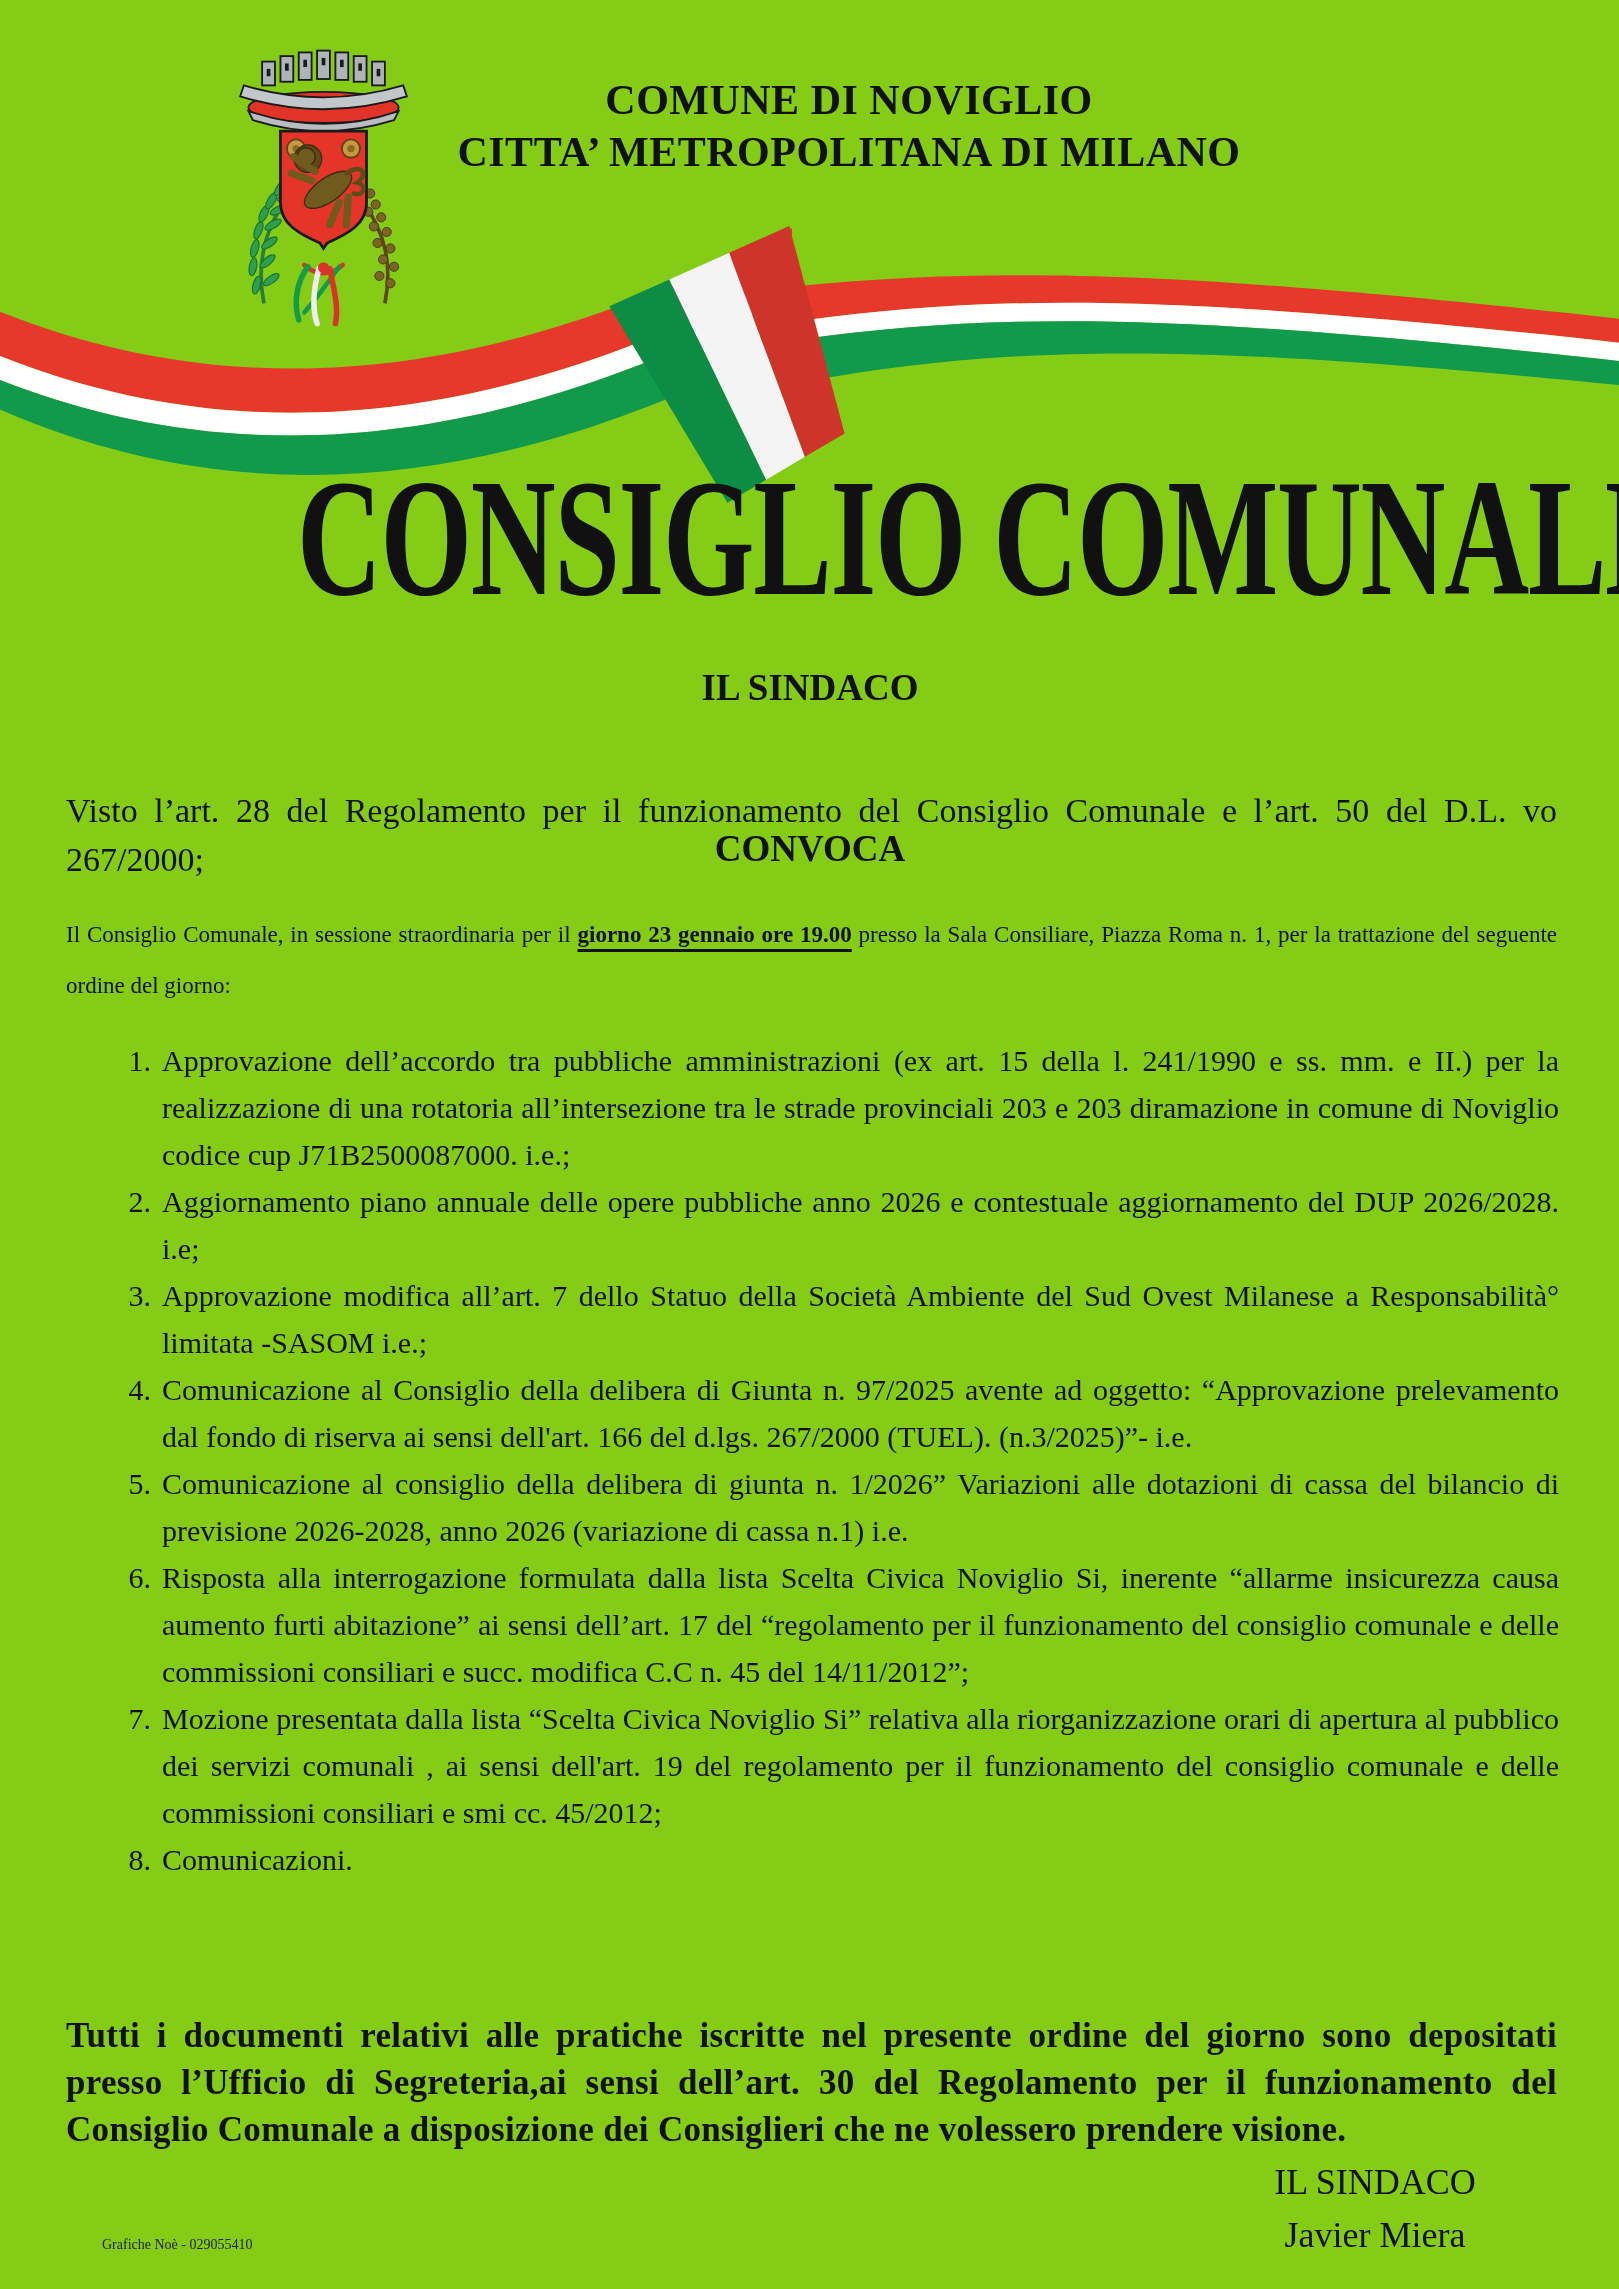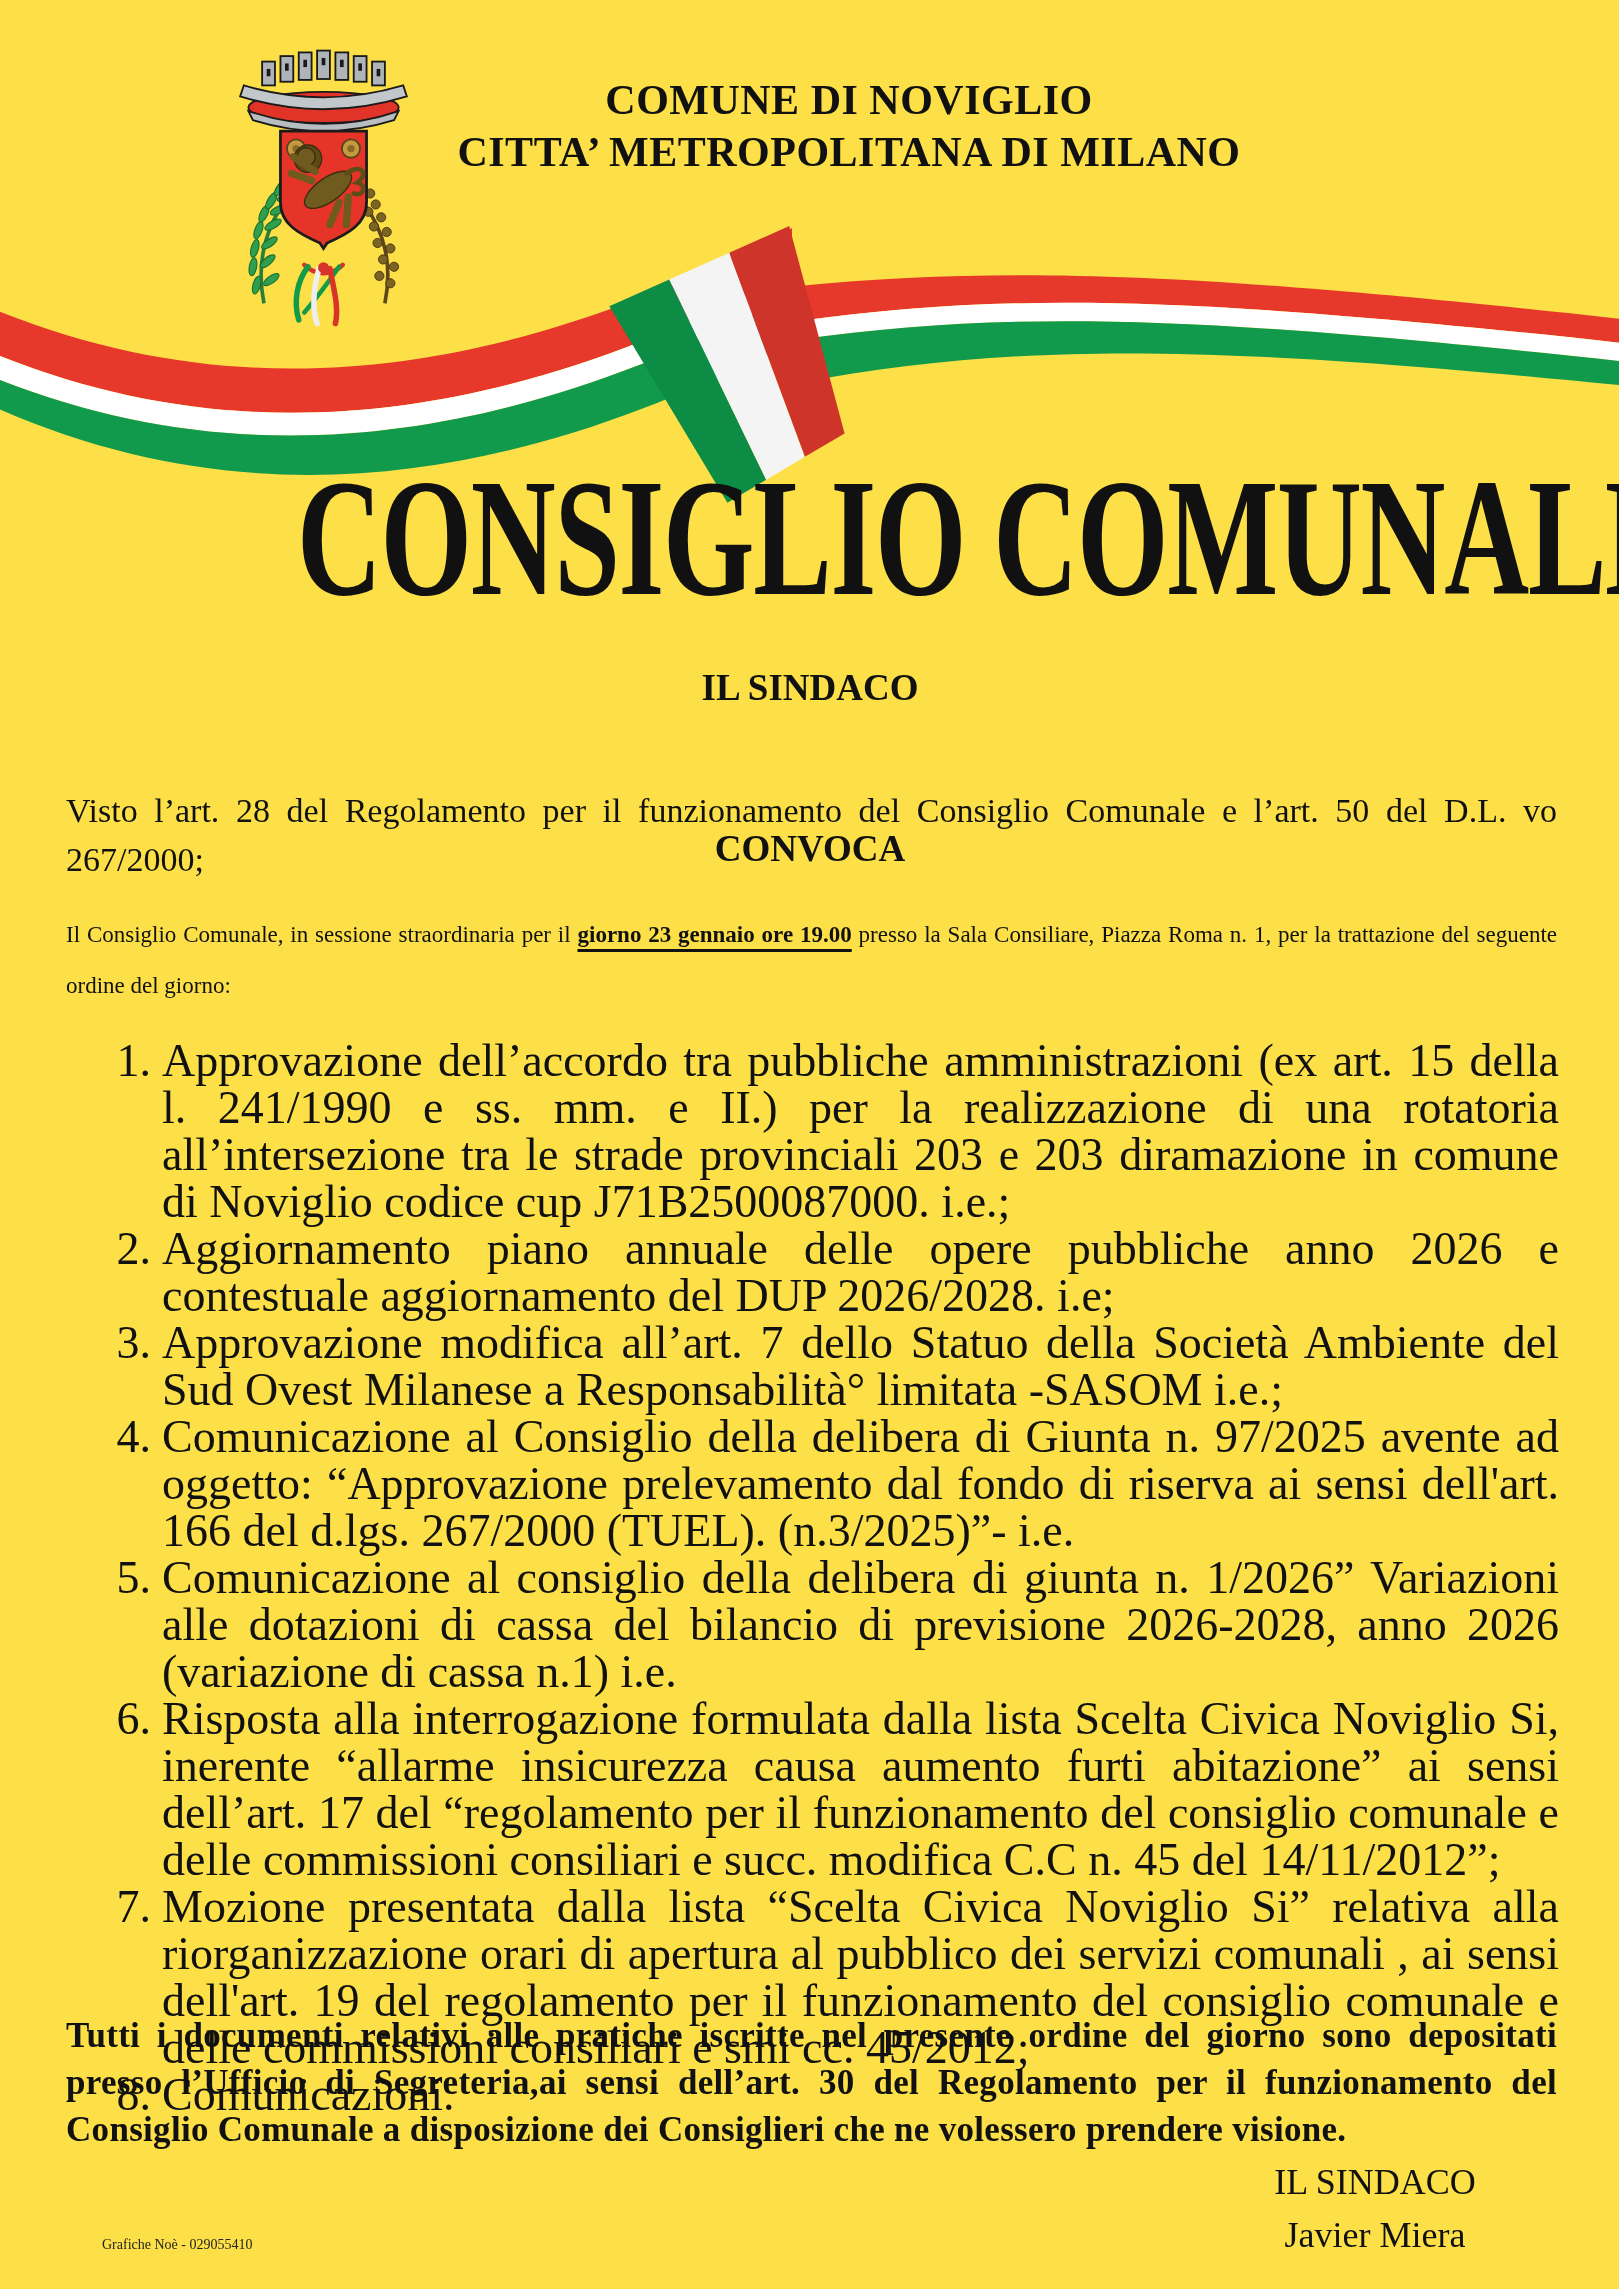--- a/index.html
+++ b/index.html
@@ -1,17 +1,17 @@
 <!DOCTYPE html>
 <html style="font-size:14.8px"><head>
 <meta charset="utf-8">
 <style>
   html,body { margin:0; padding:0; background:#ffffff; }
   .page {
-    position:relative; width:1620px; height:2290px; background:#fde047;
+    position:relative; width:1620px; height:2290px; background:#84cc16;
     font-family:"Liberation Serif","DejaVu Serif",serif; color:#111; overflow:hidden;
   }
   .wave { position:absolute; left:0; top:0; width:1620px; height:572px; }
   .crest { position:absolute; left:209px; top:35px; width:229px; height:295px; }
   .org {
     position:absolute; left:397px; top:74px; width:904px; text-align:center;
     font-weight:bold; font-size:42px; line-height:52px; letter-spacing:0.5px;
   }
   .title-wrap { position:absolute; left:0; top:458px; width:1620px; text-align:center; }
   .title-wrap span {
@@ -22,21 +22,21 @@
   .h-sindaco { top:666px; }
   .h-convoca { top:827px; }
   .para { position:absolute; left:66px; width:1491px; text-align:justify; }
   .visto { top:752px; font-size:34px; line-height:49px; }
   .convocation { top:886px; font-size:23px; line-height:51px; }
   .date-strong { font-weight:bold; text-decoration:underline; text-decoration-thickness:3.2px; text-underline-offset:6.5px; }
   .agenda { position:absolute; left:66px; top:1037px; width:1493px; }
   .agenda ol { margin:0; padding:0 0 0 96px; list-style:none; counter-reset:li; }
   .agenda li {
     counter-increment:li; position:relative; text-align:justify;
-    font-size:46px; line-height:47px;
+    font-size:30px; line-height:47px;
   }
   .agenda li::before {
     content:counter(li) "."; position:absolute; left:-61px; width:50px; text-align:right;
   }
   .closing { top:1977px; font-weight:bold; font-size:35px; line-height:47px; letter-spacing:0.3px; }
   .signature { position:absolute; left:1186px; top:2156px; width:378px; text-align:center; font-size:36px; line-height:53px; }
   .footer { position:absolute; left:102px; top:2237px; font-size:14px; color:#222; }
 </style>
 </head>
 <body>

